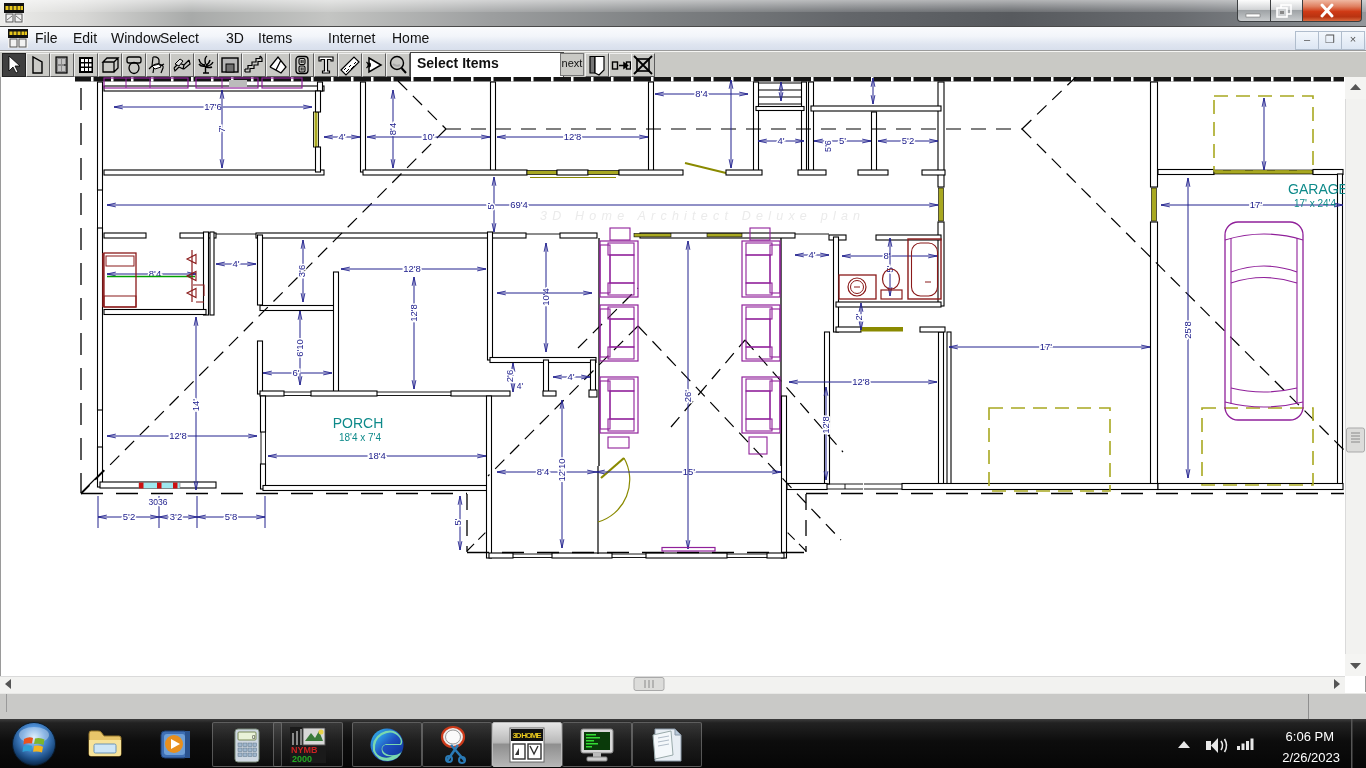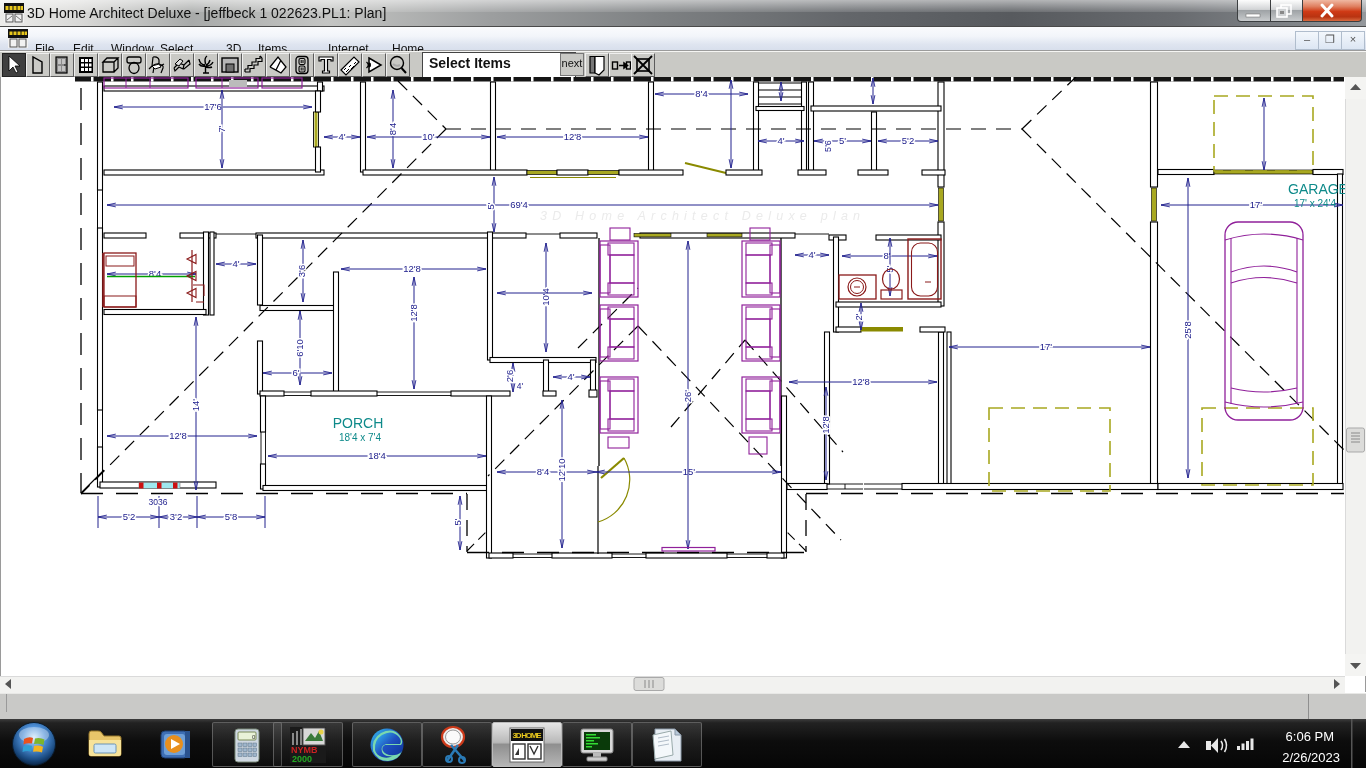--- a/index.html
+++ b/index.html
@@ -14,30 +14,30 @@
   .wbtn{top:0;height:21px;border:1px solid #3c3f41;border-top:none;
     background:linear-gradient(180deg,#fdfdfd 0%,#d2d4d6 45%,#9fa3a6 50%,#c8cbcd 100%);}
   #btnmin{left:1237px;width:32px;border-radius:0 0 0 4px;}
   #btnmax{left:1270px;width:31px;}
   #btnclose{left:1302px;width:58px;border-radius:0 0 4px 0;
     background:linear-gradient(180deg,#f0b8a2 0%,#e08162 30%,#cf3a15 55%,#b83311 80%,#d86a3f 100%);}
   
   #menubar{left:0;top:26px;width:1366px;height:25px;border-top:1px solid #4a4a4a;
     background:linear-gradient(180deg,#fafbfd 0%,#f2f5fa 40%,#dfe5f0 75%,#d8dfec 100%);
     border-bottom:1px solid #9b9b9b;box-sizing:border-box;}
-  .menuitem{top:42px;font-size:12px;color:#111;}
+  .menuitem{top:30px;font-size:14px;color:#111;}
   .mdibtn{top:31px;width:22px;height:17px;background:linear-gradient(180deg,#f3f7fc,#dce6f3);
     border:1px solid #b0bdcd;color:#555;font-size:11px;text-align:center;line-height:15px;}
   
   #toolbar{left:0;top:51px;width:1366px;height:26px;background:#c9c9c5;border-top:1px solid #f5f5f3;}
   .tbtn{top:53px;width:22px;height:22px;background:#c9c9c5;
     border-top:1px solid #efefee;border-left:1px solid #efefee;
     border-right:1px solid #5c5c5c;border-bottom:1px solid #5c5c5c;}
   .tbtn svg{position:absolute;left:0;top:0;}
-  #selbox{left:422px;top:52px;width:146px;height:22px;background:#fff;border:1px solid #444;
+  #selbox{left:410px;top:52px;width:146px;height:22px;background:#fff;border:1px solid #444;
     font-size:14px;font-weight:bold;color:#111;padding:2px 0 0 6px;}
   #nextbtn{left:560px;top:53px;width:21px;height:21px;background:#c9c9c5;border:1px solid #777;
     font-size:11px;color:#111;text-align:center;line-height:19px;}
   
   #canvas{left:0;top:77px;width:1345px;height:599px;background:#ffffff;overflow:hidden;}
   
   #vscroll{left:1345px;top:77px;width:21px;height:599px;background:#f2f2f0;border-left:1px solid #dadada;}
   #hscroll{left:0;top:676px;width:1345px;height:16px;background:#f2f2f0;border-top:1px solid #dadada;}
   
   #statusbar{left:0;top:693px;width:1366px;height:26px;background:#c9c9c7;
@@ -66,21 +66,20 @@
         <rect x="5.5" y="3" width="3" height="4"></rect>
         <rect x="9.5" y="3" width="3" height="4"></rect>
         <rect x="13.5" y="3" width="3" height="4"></rect>
         <rect x="17" y="3" width="2" height="4"></rect>
       </g>
     <rect x="0" y="10" width="20" height="10" fill="#f2f2f2"></rect>
     <rect x="2" y="11" width="7" height="8" fill="none" stroke="#555" stroke-width="1"></rect>
     <rect x="11" y="11" width="7" height="8" fill="none" stroke="#555" stroke-width="1"></rect>
     <path d="M3 17 L8 13 M12 13 L17 17" stroke="#777" stroke-width="1" fill="none"></path>
   </svg>
-  <div class="abs" id="titletext">3D Home Architect Deluxe - [jeffbeck 1 022623.PL1: Plan]</div>
   <div class="abs wbtn" id="btnmin"></div>
   <div class="abs wbtn" id="btnmax"></div>
   <div class="abs wbtn" id="btnclose"></div>
   <svg class="abs" style="left:1237px;top:0" width="125" height="22">
     <rect x="9" y="14" width="14" height="3" fill="#fff" stroke="#666" stroke-width="0.5"></rect>
     <rect x="44" y="5" width="10" height="9" fill="none" stroke="#fff" stroke-width="1.6"></rect>
     <rect x="40" y="8" width="10" height="9" fill="#cfd2d4" stroke="#fff" stroke-width="1.6"></rect>
     <rect x="43" y="11" width="4" height="3" fill="#888"></rect>
     <path d="M85 5 L95 16 M95 5 L85 16" stroke="#fff" stroke-width="3" stroke-linecap="round"></path>
   </svg>

